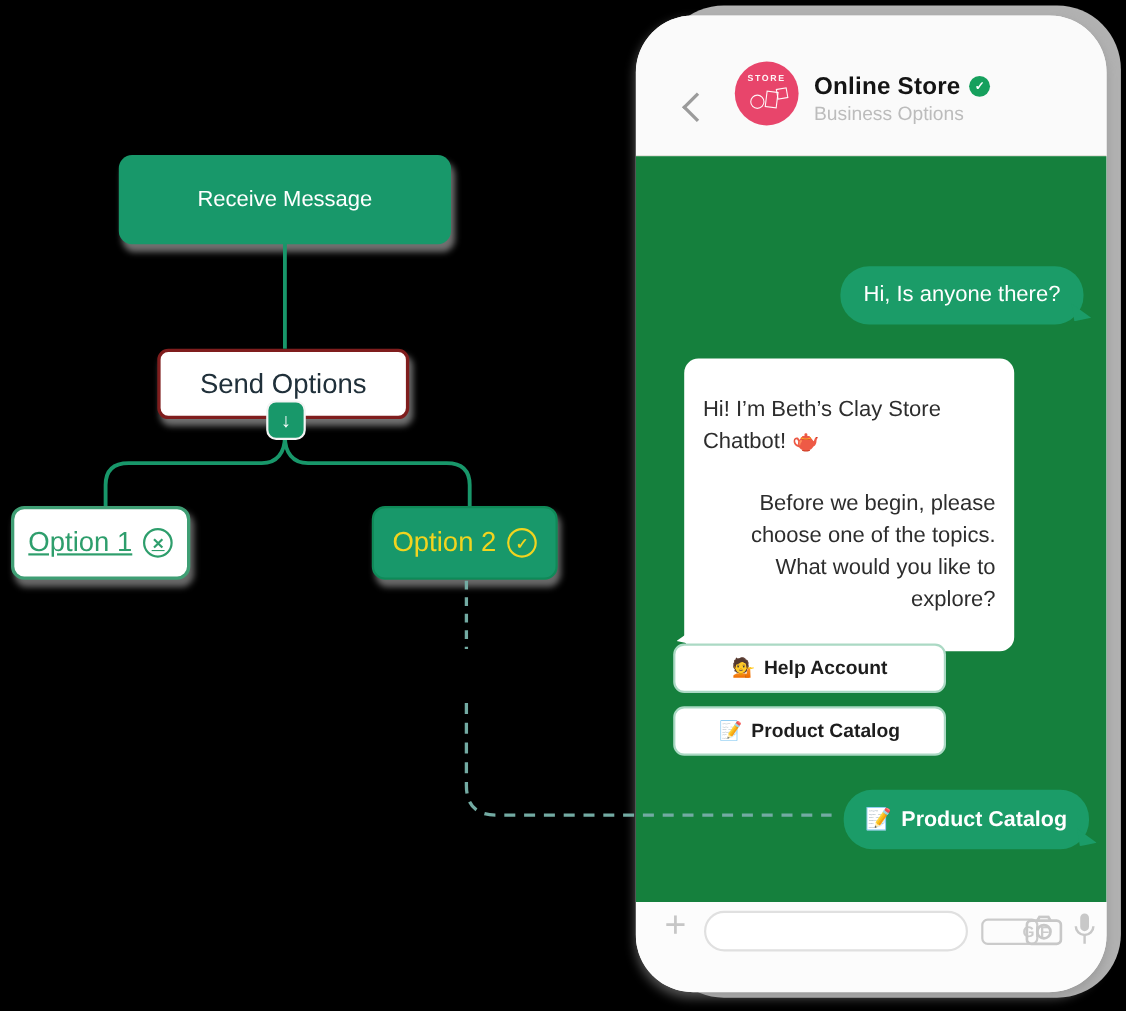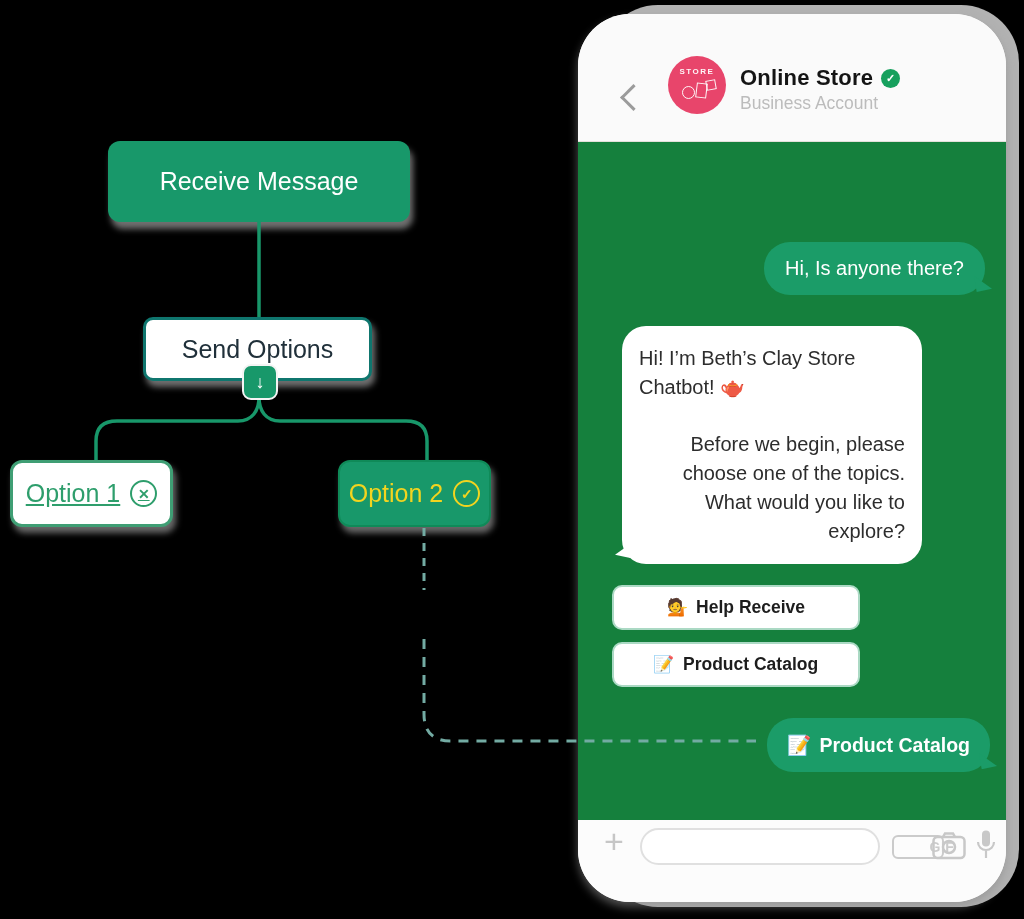--- a/index.html
+++ b/index.html
@@ -3,31 +3,31 @@
 <meta charset="utf-8">
 <style>
   html,body{margin:0;padding:0;background:#000;}
   .canvas{position:relative;width:1024px;height:919px;overflow:hidden;background:#000;
           font-family:"Liberation Sans",sans-serif;}
 
   
   .node{position:absolute;display:flex;align-items:center;justify-content:center;
         box-sizing:border-box;font-weight:500;}
   .node-receive{left:108px;top:141px;width:302px;height:81px;background:#18986a;color:#fff;
-        border-radius:12px;font-size:25px;box-shadow:3px 7px 6px rgba(150,150,150,.75);}
+        border-radius:12px;font-size:20px;box-shadow:3px 7px 6px rgba(150,150,150,.75);}
   .node-sendoptions{left:143px;top:317px;width:229px;height:64px;background:#fff;
-        border:3px solid #0f766e;border-radius:10px;color:#20303a;font-size:25px;
+        border:3px solid #7f1d1d;border-radius:10px;color:#20303a;font-size:25px;
         box-shadow:3px 6px 6px rgba(150,150,150,.75);}
   .arrow-badge{position:absolute;left:242px;top:364px;width:32px;height:32px;background:#18986a;
         border:2px solid #f4f4f4;border-radius:9px;color:#fff;display:flex;align-items:center;
         justify-content:center;font-size:18px;font-weight:bold;z-index:6;}
   .node-option1{left:10px;top:460px;width:163px;height:67px;background:#fff;
         border:3px solid #3f9e74;border-radius:12px;color:#2e9e6c;font-size:25px;
         box-shadow:3px 6px 6px rgba(150,150,150,.7);text-decoration:underline;}
-  .node-option2{left:338px;top:460px;width:153px;height:67px;background:#18986a;
+  .node-option2{left:338px;top:460px;width:169px;height:67px;background:#18986a;
         border:2px solid #0f8a58;border-radius:12px;color:#f2d41f;font-size:25px;
         box-shadow:3px 6px 6px rgba(150,150,150,.7);}
   .icon-circle{width:27px;height:27px;border-radius:50%;border:2.5px solid currentColor;
         display:flex;align-items:center;justify-content:center;font-size:14px;font-weight:bold;
         margin-left:10px;box-sizing:border-box;}
   .node-sendcatalog{left:320px;top:590px;width:205px;height:48px;background:#f8d41f;
         color:#2fa166;border-radius:8px;font-size:25px;
         box-shadow:3px 5px 5px rgba(150,150,150,.7);}
 
   .connectors{position:absolute;left:0;top:0;width:1024px;height:919px;z-index:3;pointer-events:none;}
@@ -55,22 +55,22 @@
   .verified-badge{width:19px;height:19px;border-radius:50%;background:#16a05d;color:#fff;
         display:flex;align-items:center;justify-content:center;font-size:11px;font-weight:bold;}
   .profile-subtitle{position:absolute;left:162px;top:79px;font-size:17.5px;color:#bcbcbc;}
 
   .chat{position:absolute;left:0;top:128px;width:100%;height:678px;background:#15803d;}
   .bubble{position:absolute;box-sizing:border-box;font-size:20px;line-height:1.45;}
   .bubble-user1{right:21px;top:100px;background:#1b9c68;color:#fff;border-radius:26px;
         padding:12px 21px;white-space:nowrap;}
   .bubble-user1::after,.bubble-user2::after{content:"";position:absolute;right:-7px;bottom:3px;
         width:18px;height:16px;background:#1b9c68;clip-path:polygon(0 0,100% 80%,15% 100%);}
-  .bubble-bot{left:44px;top:184px;width:300px;background:#fff;color:#2d2d2d;border-radius:24px;
-        padding:18px 17px;}
+  .bubble-bot{left:44px;top:184px;width:300px;background:#fff;color:#2d2d2d;border-radius:13px;
+        padding:32px 17px;}
   .bubble-bot::after{content:"";position:absolute;left:-7px;bottom:6px;width:18px;height:16px;
         background:#fff;clip-path:polygon(100% 0,0 80%,85% 100%);}
   .bubble-bot p{margin:0;}
   .bubble-bot p + p{margin-top:28px;text-align:right;}
   .quick-btn{position:absolute;left:34px;width:248px;height:45px;background:#fff;
         border:2px solid #abd9c4;border-radius:10px;display:flex;align-items:center;
         justify-content:center;gap:8px;font-family:"Liberation Sans",sans-serif;
         font-size:17.5px;font-weight:600;color:#1d1d1d;cursor:pointer;box-sizing:border-box;}
   .quick-btn-1{top:443px;}
   .quick-btn-2{top:500px;}
@@ -134,35 +134,35 @@
       <div class="avatar">
         <span class="avatar-label">STORE</span>
         <span class="av-shape av-circle"></span>
         <span class="av-shape av-rect"></span>
         <span class="av-shape av-sq"></span>
       </div>
       <div class="profile-name-row">
         <span class="profile-name">Online Store</span>
         <span class="verified-badge">✓</span>
       </div>
-      <div class="profile-subtitle">Business Account</div>
+      <div class="profile-subtitle">Business Options</div>
     </div>
 
     <div class="chat">
 
       <div class="bubble bubble-user1">Hi, Is anyone there?</div>
 
       <div class="bubble bubble-bot">
         <p>Hi! I’m Beth’s Clay Store Chatbot! 🫖</p>
         <p>Before we begin, please choose one of the topics. What would you like to explore?</p>
       </div>
 
       <button class="quick-btn quick-btn-1">
         <span class="btn-emoji">💁</span>
-        <span>Help Receive</span>
+        <span>Help Account</span>
       </button>
 
       <button class="quick-btn quick-btn-2">
         <span class="btn-emoji">📝</span>
         <span>Product Catalog</span>
       </button>
 
       <div class="bubble bubble-user2">
         <span>📝</span>
         <span>Product Catalog</span>

